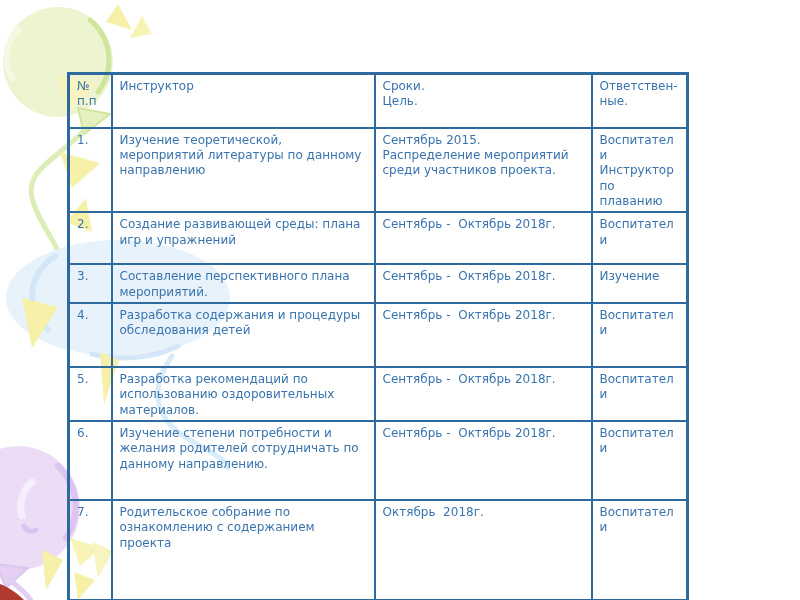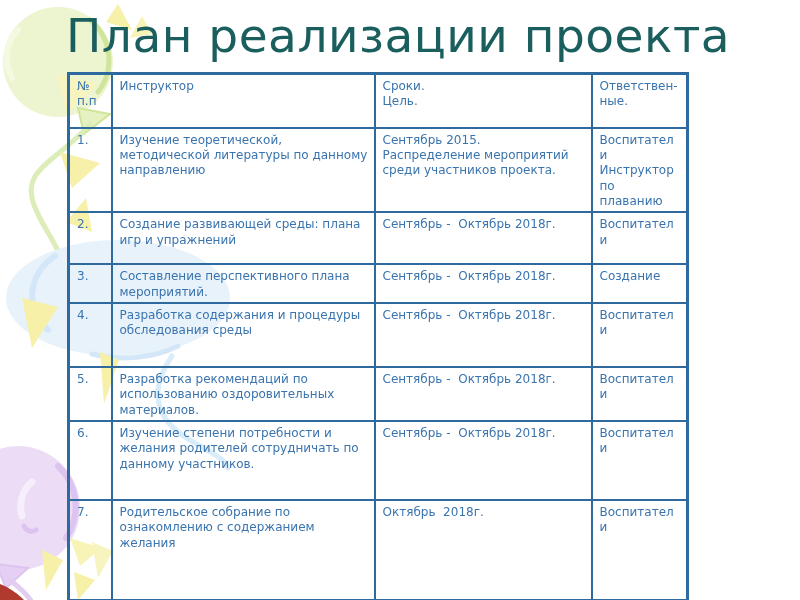--- a/index.html
+++ b/index.html
@@ -112,21 +112,20 @@
     <polygon points="42,550 63,560 46,590" fill="#f6f0a8"></polygon>
     <polygon points="70,538 101,548 80,566" fill="#f8f3b6"></polygon>
     <polygon points="74,572 95,580 78,600" fill="#f6f0a8"></polygon>
     <polygon points="92,542 113,551 98,578" fill="#f8f4c0"></polygon>
   </svg>
 
   <svg class="deco" style="left:0px; top:582px;" width="30" height="18" viewBox="0 0 30 18">
     <path d="M 0 2 C 10 6 18 12 24 18 L 0 18 Z" fill="#b03a2e"></path>
   </svg>
 
-  <div class="slide-title">План реализации проекта</div>
 
   <div class="plan-table-wrap">
     <table class="plan">
       <colgroup>
         <col style="width:43px">
         <col style="width:263px">
         <col style="width:217px">
         <col style="width:96px">
       </colgroup>
       <tbody>
@@ -134,60 +133,60 @@
           <th>№
 п.п</th>
           <th>Инструктор</th>
           <th>Сроки.
 Цель.</th>
           <th>Ответствен-
 ные.</th>
         </tr>
         <tr class="rh-1">
           <td>1.</td>
-          <td>Изучение теоретической, методической литературы по данному направлению</td>
+          <td>Изучение теоретической, мероприятий литературы по данному направлению</td>
           <td>Сентябрь 2015.
 Распределение мероприятий среди участников проекта.</td>
           <td>Воспитатели
 Инструктор
 по плаванию</td>
         </tr>
         <tr class="rh-2">
           <td>2.</td>
           <td>Создание развивающей среды: плана игр и упражнений</td>
           <td>Сентябрь -  Октябрь 2018г.</td>
           <td>Воспитатели</td>
         </tr>
         <tr class="rh-3">
           <td>3.</td>
           <td>Составление перспективного плана мероприятий.</td>
           <td>Сентябрь -  Октябрь 2018г.</td>
-          <td>Создание</td>
+          <td>Изучение</td>
         </tr>
         <tr class="rh-4">
           <td>4.</td>
-          <td>Разработка содержания и процедуры обследования среды</td>
+          <td>Разработка содержания и процедуры обследования детей</td>
           <td>Сентябрь -  Октябрь 2018г.</td>
           <td>Воспитатели</td>
         </tr>
         <tr class="rh-5">
           <td>5.</td>
           <td>Разработка рекомендаций по использованию оздоровительных материалов.</td>
           <td>Сентябрь -  Октябрь 2018г.</td>
           <td>Воспитатели</td>
         </tr>
         <tr class="rh-6">
           <td>6.</td>
-          <td>Изучение степени потребности и желания родителей сотрудничать по данному участников.</td>
+          <td>Изучение степени потребности и желания родителей сотрудничать по данному направлению.</td>
           <td>Сентябрь -  Октябрь 2018г.</td>
           <td>Воспитатели</td>
         </tr>
         <tr class="rh-7">
           <td>7.</td>
-          <td>Родительское собрание по ознакомлению с содержанием желания</td>
+          <td>Родительское собрание по ознакомлению с содержанием проекта</td>
           <td>Октябрь  2018г.</td>
           <td>Воспитатели</td>
         </tr>
       </tbody>
     </table>
   </div>
 
 </div>
 
 </body></html>

